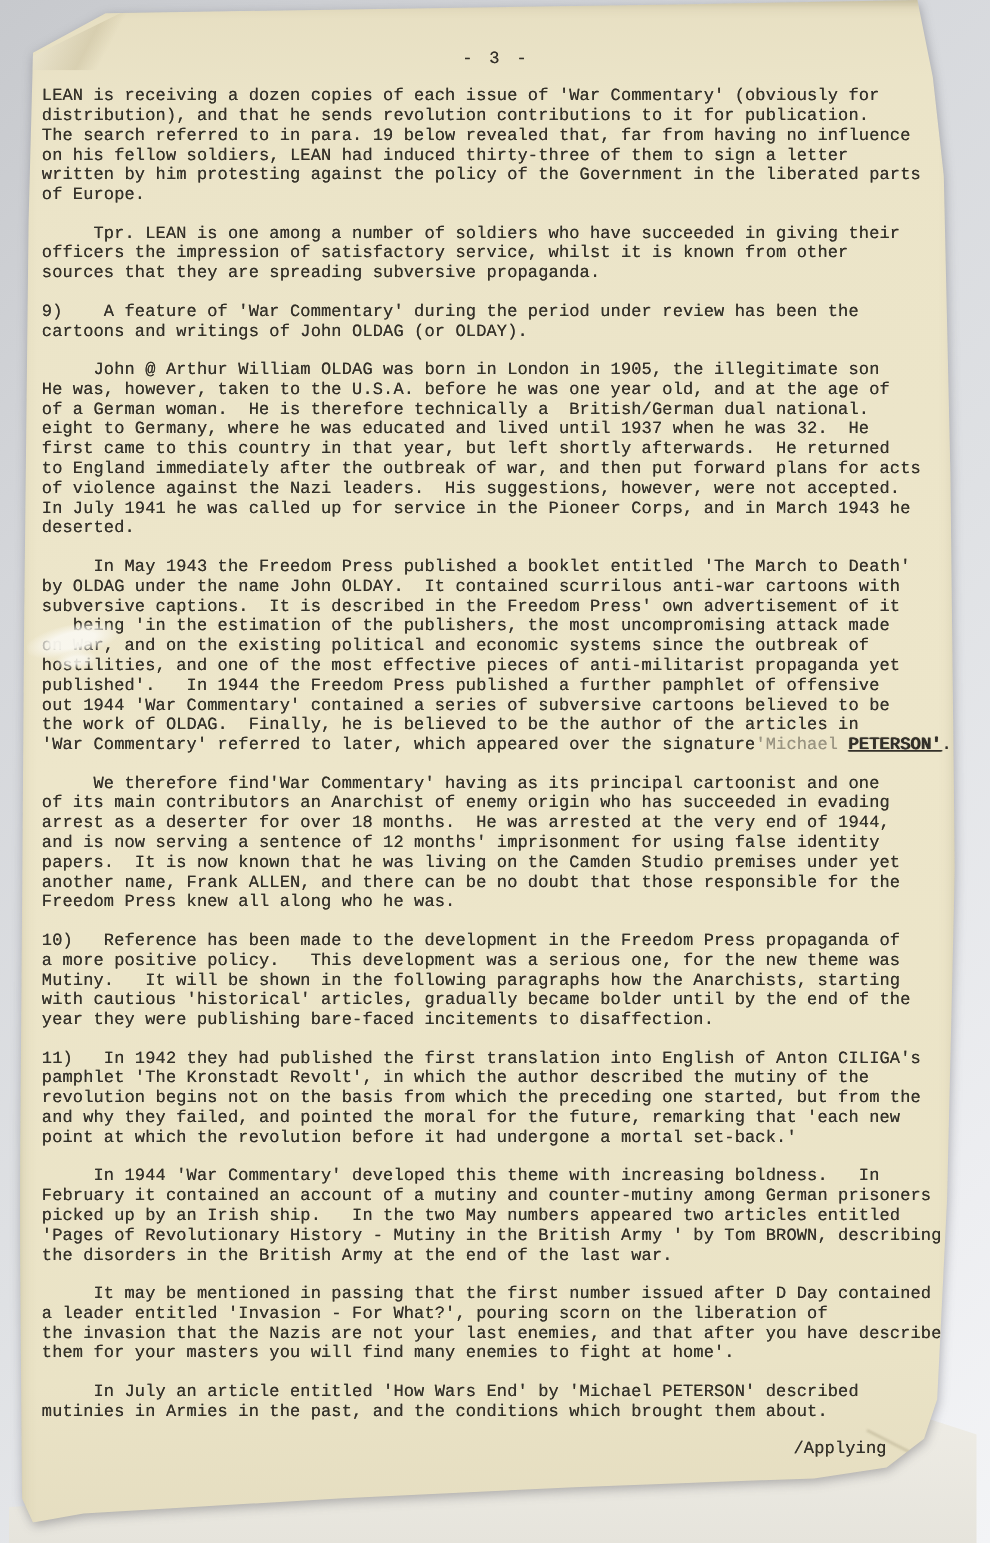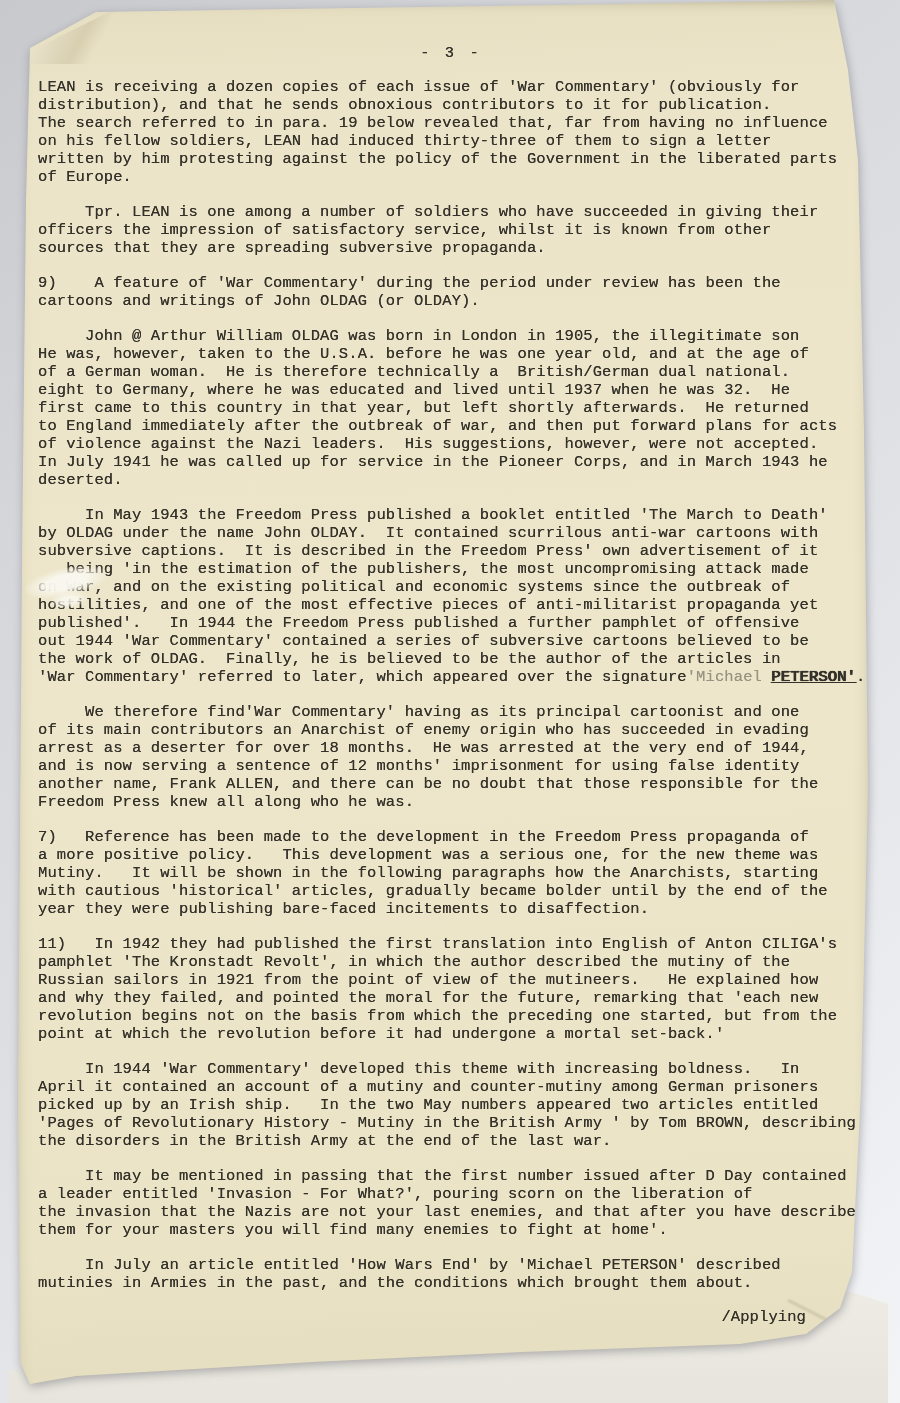--- a/index.html
+++ b/index.html
@@ -74,21 +74,21 @@
   <div class="paper">
     <div class="fold"></div>
     <div class="crease"></div>
     <div class="smudge smudge-1"></div>
     <div class="smudge smudge-2"></div>
     <div class="content">
       <div class="page-number">- 3 -</div>
       <div>
           <div class="para">
             <div class="line">LEAN is receiving a dozen copies of each issue of 'War Commentary' (obviously for</div>
-            <div class="line">distribution), and that he sends obnoxious contributors to it for publication.</div>
+            <div class="line">distribution), and that he sends revolution contributions to it for publication.</div>
             <div class="line">The search referred to in para. 19 below revealed that, far from having no influence</div>
             <div class="line">on his fellow soldiers, LEAN had induced thirty-three of them to sign a letter</div>
             <div class="line">written by him protesting against the policy of the Government in the liberated parts</div>
             <div class="line">of Europe.</div>
           </div>
           <div class="para">
             <div class="line">     Tpr. LEAN is one among a number of soldiers who have succeeded in giving their</div>
             <div class="line">officers the impression of satisfactory service, whilst it is known from other</div>
             <div class="line">sources that they are spreading subversive propaganda.</div>
           </div>
@@ -117,41 +117,41 @@
             <div class="line">published'.   In 1944 the Freedom Press published a further pamphlet of offensive</div>
             <div class="line">out 1944 'War Commentary' contained a series of subversive cartoons believed to be</div>
             <div class="line">the work of OLDAG.  Finally, he is believed to be the author of the articles in</div>
             <div class="line"><span>'War Commentary' referred to later, which appeared over the signature</span><span class="faint">'Michael </span><span class="overstruck">PETERSON'</span><span>.</span></div>
           </div>
           <div class="para extra-gap">
             <div class="line">     We therefore find'War Commentary' having as its principal cartoonist and one</div>
             <div class="line">of its main contributors an Anarchist of enemy origin who has succeeded in evading</div>
             <div class="line">arrest as a deserter for over 18 months.  He was arrested at the very end of 1944,</div>
             <div class="line">and is now serving a sentence of 12 months' imprisonment for using false identity</div>
+            <div class="line">papers.  It is now known that he was living on the Camden Studio premises under yet</div>
             <div class="line">another name, Frank ALLEN, and there can be no doubt that those responsible for the</div>
             <div class="line">Freedom Press knew all along who he was.</div>
           </div>
           <div class="para">
-            <div class="line">7)   Reference has been made to the development in the Freedom Press propaganda of</div>
+            <div class="line">10)   Reference has been made to the development in the Freedom Press propaganda of</div>
             <div class="line">a more positive policy.   This development was a serious one, for the new theme was</div>
             <div class="line">Mutiny.   It will be shown in the following paragraphs how the Anarchists, starting</div>
             <div class="line">with cautious 'historical' articles, gradually became bolder until by the end of the</div>
             <div class="line">year they were publishing bare-faced incitements to disaffection.</div>
           </div>
           <div class="para">
             <div class="line">11)   In 1942 they had published the first translation into English of Anton CILIGA's</div>
             <div class="line">pamphlet 'The Kronstadt Revolt', in which the author described the mutiny of the</div>
-            <div class="line">Russian sailors in 1921 from the point of view of the mutineers.   He explained how</div>
+            <div class="line">revolution begins not on the basis from which the preceding one started, but from the</div>
             <div class="line">and why they failed, and pointed the moral for the future, remarking that 'each new</div>
-            <div class="line">revolution begins not on the basis from which the preceding one started, but from the</div>
             <div class="line">point at which the revolution before it had undergone a mortal set-back.'</div>
           </div>
           <div class="para">
             <div class="line">     In 1944 'War Commentary' developed this theme with increasing boldness.   In</div>
-            <div class="line">April it contained an account of a mutiny and counter-mutiny among German prisoners</div>
+            <div class="line">February it contained an account of a mutiny and counter-mutiny among German prisoners</div>
             <div class="line">picked up by an Irish ship.   In the two May numbers appeared two articles entitled</div>
             <div class="line">'Pages of Revolutionary History - Mutiny in the British Army ' by Tom BROWN, describing</div>
             <div class="line">the disorders in the British Army at the end of the last war.</div>
           </div>
           <div class="para">
             <div class="line">     It may be mentioned in passing that the first number issued after D Day contained</div>
             <div class="line">a leader entitled 'Invasion - For What?', pouring scorn on the liberation of</div>
             <div class="line">the invasion that the Nazis are not your last enemies, and that after you have described</div>
             <div class="line">them for your masters you will find many enemies to fight at home'.</div>
           </div>

